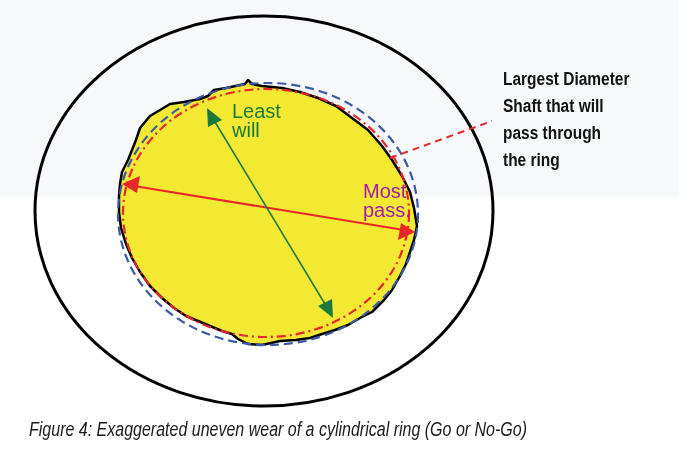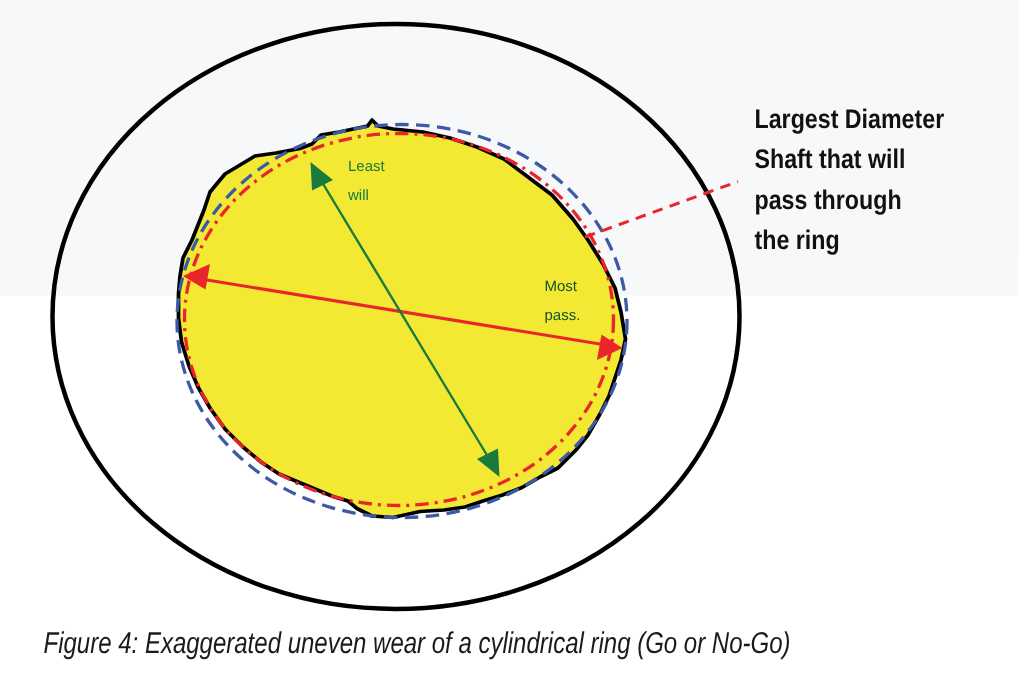--- a/index.html
+++ b/index.html
@@ -25,24 +25,24 @@
   .caption {
     position: absolute; left: 29px; top: 418px;
     font-family: "Liberation Sans", sans-serif;
     font-style: italic; font-size: 20px;
     color: #1a1a1a;
     transform: scaleX(0.80); transform-origin: left top;
     white-space: nowrap;
   }
   .lbl {
     position: absolute; font-family: "Liberation Sans", sans-serif;
-    font-size: 10px; line-height: 19px;
+    font-size: 20px; line-height: 19px;
   }
   .lbl-least { left: 232px; top: 102px; color: #1a7a3e; }
-  .lbl-most { left: 363px; top: 182px; color: #14532d; }
+  .lbl-most { left: 363px; top: 182px; color: #a21caf; }
 </style>
 </head>
 <body>
 
 <div class="top-band"></div>
 
 <svg class="figure" width="679" height="460" viewBox="0 0 679 460">
 
   <ellipse cx="264" cy="211" rx="229" ry="195" fill="none" stroke="#000" stroke-width="3"></ellipse>
 

